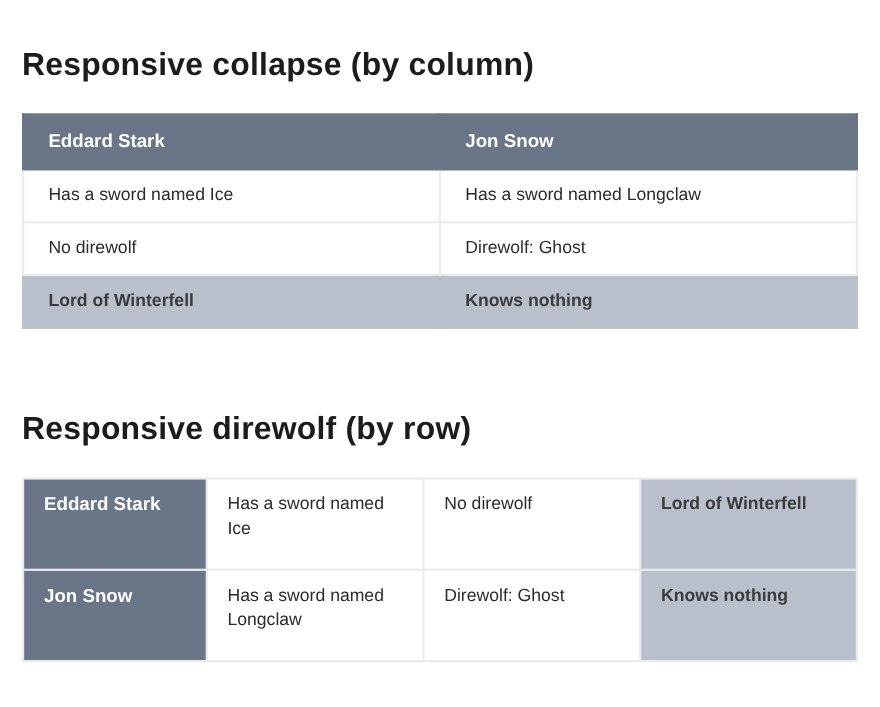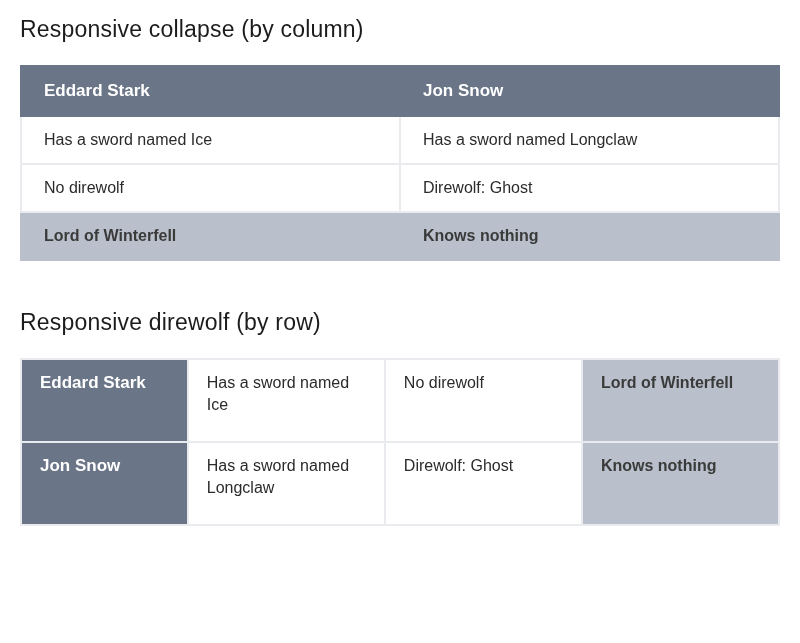--- a/index.html
+++ b/index.html
@@ -1,26 +1,26 @@
 <!DOCTYPE html>
 <html><head>
 <meta charset="utf-8">
 <style>
-  * { box-sizing: border-box; }
+  * { box-sizing: border-box; margin-top: 27px; }
   body {
     margin: 0;
     padding: 16px 20px;
     font-family: "Century Gothic", "Futura", "Avenir", "Trebuchet MS", sans-serif;
     background: #ffffff;
     color: #2b2b2b;
     width: 800px;
   }
   h2.section-title {
-    font-size: 23px;
-    font-weight: 400;
+    font-size: 29px;
+    font-weight: 700;
     margin: 0 0 22px 0;
     color: #1c1c1c;
     letter-spacing: 0.2px;
   }
   .gap { height: 48px; }
 
   
   .tbl-col {
     width: 100%;
     border-collapse: collapse;

